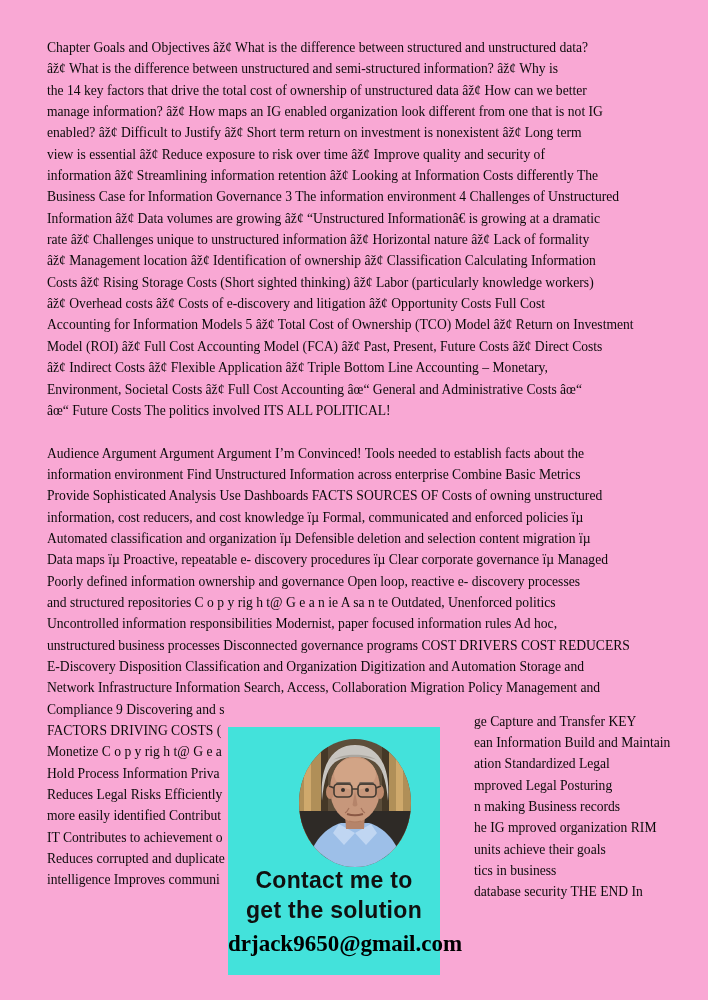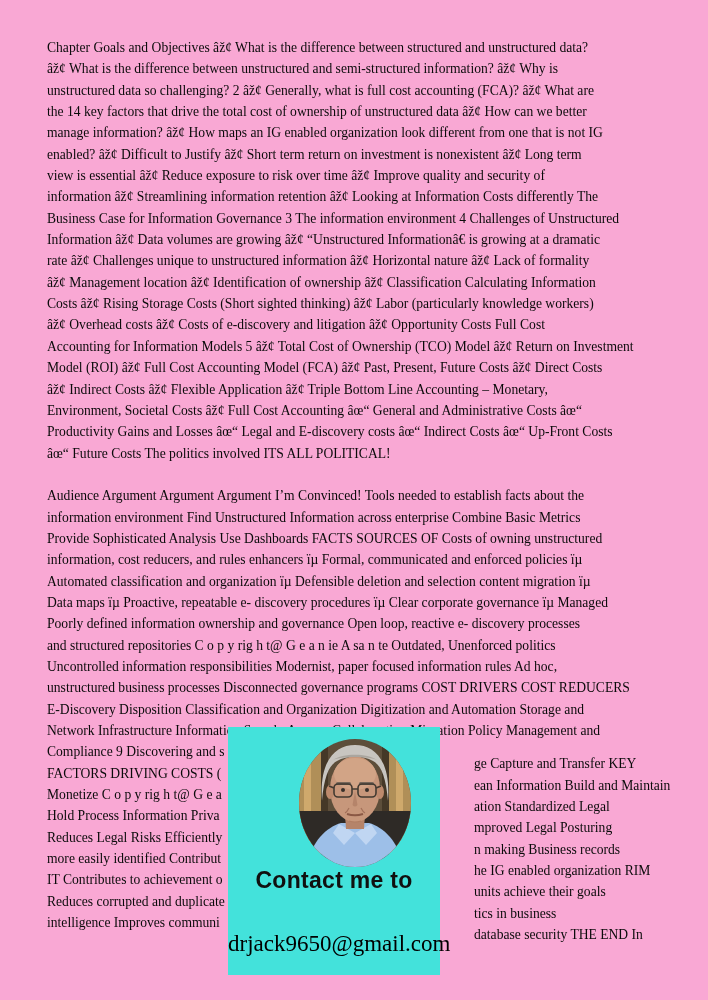--- a/index.html
+++ b/index.html
@@ -56,59 +56,57 @@
     color: #101010;
   }
   .contact-line.l1 { top: 140px; }
   .contact-line.l2 { top: 170px; }
   .contact-email {
     position: absolute;
     top: 204px;
     width: 100%;
     text-align: center;
     font-family: "Liberation Serif", serif;
-    font-weight: normal;
+    font-weight: bold;
     font-size: 23px;
     color: #000000;
   }
 </style>
 </head>
 <body>
 
 <div id="page" style="background: #f9a8d4; padding-left: 16px;">
 
   <div class="doc">
 
     <div class="ln">Chapter Goals and Objectives âž¢ What is the difference between structured and unstructured data?</div>
     <div class="ln">âž¢ What is the difference between unstructured and semi-structured information? âž¢ Why is</div>
-    <div class="ln">unstructured data so challenging? 2 âž¢ Generally, what is full cost accounting (FCA)? âž¢ What are</div>
     <div class="ln">the 14 key factors that drive the total cost of ownership of unstructured data âž¢ How can we better</div>
     <div class="ln">manage information? âž¢ How maps an IG enabled organization look different from one that is not IG</div>
     <div class="ln">enabled? âž¢ Difficult to Justify âž¢ Short term return on investment is nonexistent âž¢ Long term</div>
     <div class="ln">view is essential âž¢ Reduce exposure to risk over time âž¢ Improve quality and security of</div>
     <div class="ln">information âž¢ Streamlining information retention âž¢ Looking at Information Costs differently The</div>
     <div class="ln">Business Case for Information Governance 3 The information environment 4 Challenges of Unstructured</div>
     <div class="ln">Information âž¢ Data volumes are growing âž¢ “Unstructured Informationâ€ is growing at a dramatic</div>
     <div class="ln">rate âž¢ Challenges unique to unstructured information âž¢ Horizontal nature âž¢ Lack of formality</div>
     <div class="ln">âž¢ Management location âž¢ Identification of ownership âž¢ Classification Calculating Information</div>
     <div class="ln">Costs âž¢ Rising Storage Costs (Short sighted thinking) âž¢ Labor (particularly knowledge workers)</div>
     <div class="ln">âž¢ Overhead costs âž¢ Costs of e-discovery and litigation âž¢ Opportunity Costs Full Cost</div>
     <div class="ln">Accounting for Information Models 5 âž¢ Total Cost of Ownership (TCO) Model âž¢ Return on Investment</div>
     <div class="ln">Model (ROI) âž¢ Full Cost Accounting Model (FCA) âž¢ Past, Present, Future Costs âž¢ Direct Costs</div>
     <div class="ln">âž¢ Indirect Costs âž¢ Flexible Application âž¢ Triple Bottom Line Accounting – Monetary,</div>
     <div class="ln">Environment, Societal Costs âž¢ Full Cost Accounting âœ“ General and Administrative Costs âœ“</div>
-    <div class="ln">Productivity Gains and Losses âœ“ Legal and E-discovery costs âœ“ Indirect Costs âœ“ Up-Front Costs</div>
     <div class="ln">âœ“ Future Costs The politics involved ITS ALL POLITICAL!</div>
 
     <div class="spacer"></div>
 
     <div class="ln">Audience Argument Argument Argument I’m Convinced! Tools needed to establish facts about the</div>
     <div class="ln">information environment Find Unstructured Information across enterprise Combine Basic Metrics</div>
     <div class="ln">Provide Sophisticated Analysis Use Dashboards FACTS SOURCES OF Costs of owning unstructured</div>
-    <div class="ln">information, cost reducers, and rules enhancers ïµ Formal, communicated and enforced policies ïµ</div>
+    <div class="ln">information, cost reducers, and cost knowledge ïµ Formal, communicated and enforced policies ïµ</div>
     <div class="ln">Automated classification and organization ïµ Defensible deletion and selection content migration ïµ</div>
     <div class="ln">Data maps ïµ Proactive, repeatable e- discovery procedures ïµ Clear corporate governance ïµ Managed</div>
     <div class="ln">Poorly defined information ownership and governance Open loop, reactive e- discovery processes</div>
     <div class="ln">and structured repositories C o p y rig h t@ G e a n ie A sa n te Outdated, Unenforced politics</div>
     <div class="ln">Uncontrolled information responsibilities Modernist, paper focused information rules Ad hoc,</div>
     <div class="ln">unstructured business processes Disconnected governance programs COST DRIVERS COST REDUCERS</div>
     <div class="ln">E-Discovery Disposition Classification and Organization Digitization and Automation Storage and</div>
     <div class="ln">Network Infrastructure Information Search, Access, Collaboration Migration Policy Management and</div>
 
     <div class="ln">
@@ -126,21 +124,21 @@
     <div class="ln">
       <span>Hold Process Information Priva</span>
       <span class="rfrag">mproved Legal Posturing</span>
     </div>
     <div class="ln">
       <span>Reduces Legal Risks Efficiently</span>
       <span class="rfrag">n making Business records</span>
     </div>
     <div class="ln">
       <span>more easily identified Contribut</span>
-      <span class="rfrag">he IG enabled organization RIM</span>
+      <span class="rfrag">he IG mproved organization RIM</span>
     </div>
     <div class="ln">
       <span>IT Contributes to achievement o</span>
       <span class="rfrag">units achieve their goals</span>
     </div>
     <div class="ln">
       <span>Reduces corrupted and duplicate</span>
       <span class="rfrag">tics in business</span>
     </div>
     <div class="ln">
@@ -198,16 +196,17 @@
         <circle cx="68" cy="51" r="2" fill="#37302a"></circle>
 
         <path d="M56,52 L53.5,66 Q56,69 58.5,66 Z" fill="#b5846a"></path>
         <path d="M50,69 Q48,73 46,74 M62,69 Q64,73 66,74" stroke="#a3715a" stroke-width="1.2" fill="none"></path>
 
         <path d="M48,75 Q56,77.5 64,75" stroke="#8a5844" stroke-width="2" fill="none"></path>
         <path d="M50,82 Q56,84 62,82" stroke="#b07d62" stroke-width="1.2" fill="none"></path>
       </g>
     </svg>
     <div class="contact-line l1">Contact me to</div>
+    <div class="contact-line l2">get the solution</div>
     <div class="contact-email">drjack9650@gmail.com</div>
   </div>
 
 </div>
 
 </body></html>

